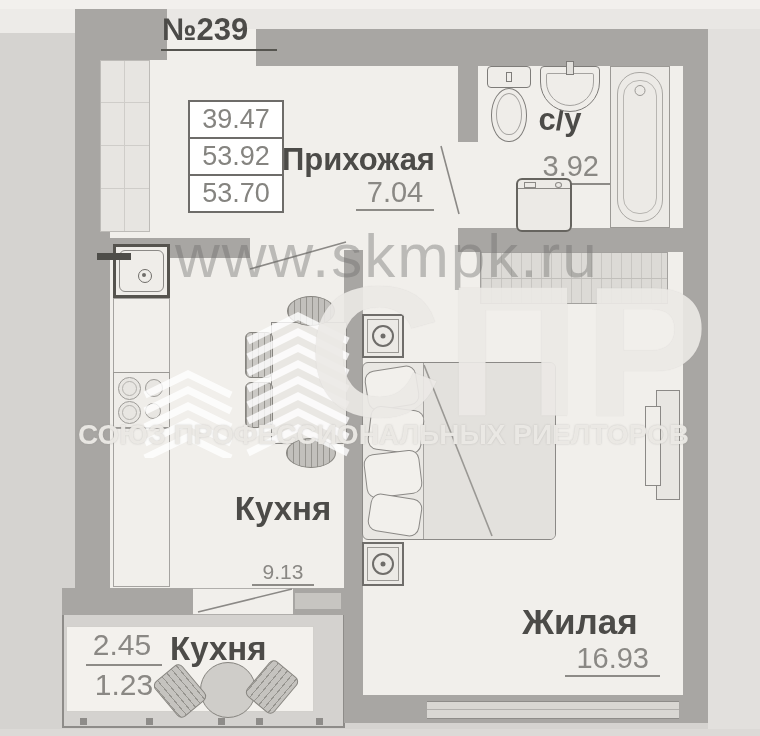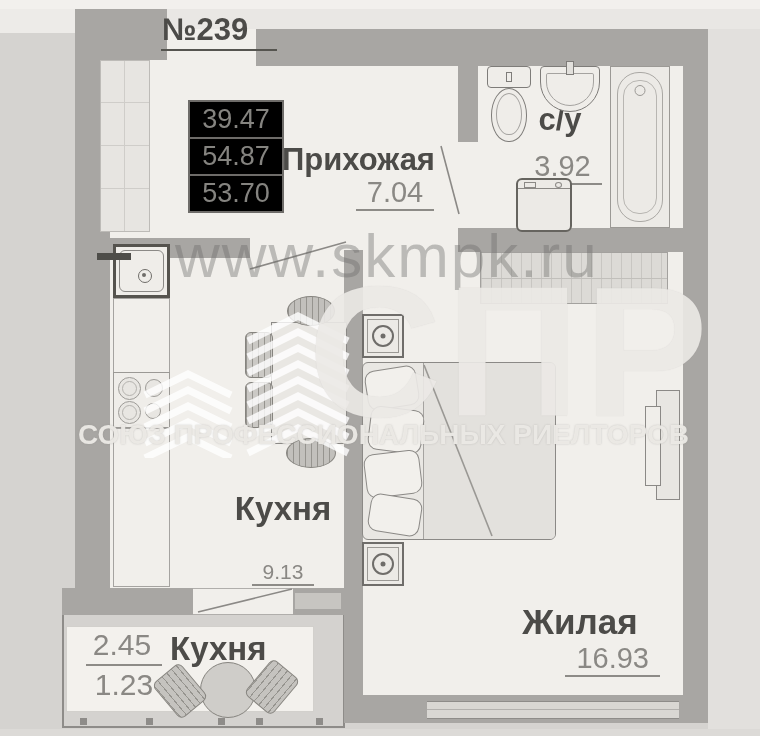--- a/index.html
+++ b/index.html
@@ -14,21 +14,21 @@
   .room-fill{position:absolute;background:#f1efeb;}
   .wall{position:absolute;background:#a8a6a3;}
   .t{position:absolute;white-space:nowrap;}
   .dark{color:#4c4b48;font-weight:bold;}
   .gray{color:#8a8884;}
   .center{text-align:center;}
   .u{border-bottom:2px solid #8d8b87;padding:0 11px 1px;}
   .thin{position:absolute;border:1px solid #a5a3a0;}
   .slats{background-image:repeating-linear-gradient(90deg,#96948f 0 1px,transparent 1px 6px);}
   
-  .area-table{position:absolute;left:188px;top:100px;width:92px;background:#000000;border:2px solid #6e6c69;}
+  .area-table{position:absolute;left:188px;top:100px;width:92px;background:#ffffff;border:2px solid #6e6c69;}
   .area-row{height:35px;line-height:35px;text-align:center;font-size:27px;color:#858480;border-bottom:2px solid #6e6c69;}
   .area-row:last-child{border-bottom:none;}
   
   .hatch-v{background-color:#dcdad6;background-image:repeating-linear-gradient(90deg,#c8c6c2 0 1px,transparent 1px 10px);border:1px solid #a3a19e;}
   .closet{background-color:#e7e5e1;border:1px solid #bdbbb7;
     background-image:
       linear-gradient(90deg,transparent 23px,#cfcdc9 23px 24px,transparent 24px),
       repeating-linear-gradient(0deg,transparent 0 42px,#cfcdc9 42px 43px);}
   
   .wm{position:absolute;pointer-events:none;}
@@ -82,31 +82,31 @@
   <div class="wall" style="left:362px;top:695px;width:346px;height:28px;"></div>
   <div class="window-band" style="left:427px;top:701px;width:252px;height:16px;">
     <div class="window-line"></div>
   </div>
 
   <div class="t dark" style="left:162px;top:12px;font-size:31px;">№239</div>
   <div class="abs" style="left:161px;top:49px;width:116px;height:2px;background:#55544f;"></div>
 
   <div class="area-table">
     <div class="area-row">39.47</div>
-    <div class="area-row">54.87</div>
+    <div class="area-row">53.92</div>
     <div class="area-row">53.70</div>
   </div>
 
   <div class="abs closet" style="left:100px;top:60px;width:50px;height:172px;box-sizing:border-box;"></div>
 
   <div class="t dark" style="left:282px;top:142px;font-size:31px;">Прихожая</div>
   <div class="t gray center" style="left:348px;top:176px;width:94px;font-size:29px;"><span class="u">7.04</span></div>
 
   <div class="t dark" style="left:520px;top:102px;width:80px;font-size:31px;text-align:center;">с/у</div>
-  <div class="t gray center" style="left:515px;top:150px;width:95px;font-size:29px;"><span class="u">3.92</span></div>
+  <div class="t gray center" style="left:515px;top:150px;width:95px;font-size:29px;text-align:right;"><span class="u">3.92</span></div>
 
   <div class="abs" style="left:487px;top:66px;width:42px;height:20px;border:1.5px solid #7e7c79;border-radius:4px;background:#efede9;">
     <div style="position:absolute;left:50%;top:5px;width:4px;height:8px;border:1px solid #7e7c79;transform:translateX(-50%);"></div>
   </div>
   <div class="abs" style="left:491px;top:88px;width:34px;height:52px;border:1.5px solid #7e7c79;border-radius:50% 50% 48% 48%;background:#efede9;">
     <div style="position:absolute;inset:4px 4px 6px 4px;border:1px solid #a5a3a0;border-radius:50% 50% 48% 48%;"></div>
   </div>
 
   <div class="abs" style="left:540px;top:66px;width:58px;height:44px;border:1.5px solid #7e7c79;border-radius:4px 4px 30px 30px;background:#efede9;">
     <div style="position:absolute;inset:6px 5px 5px 5px;border:1px solid #a5a3a0;border-radius:2px 2px 26px 26px;"></div>

